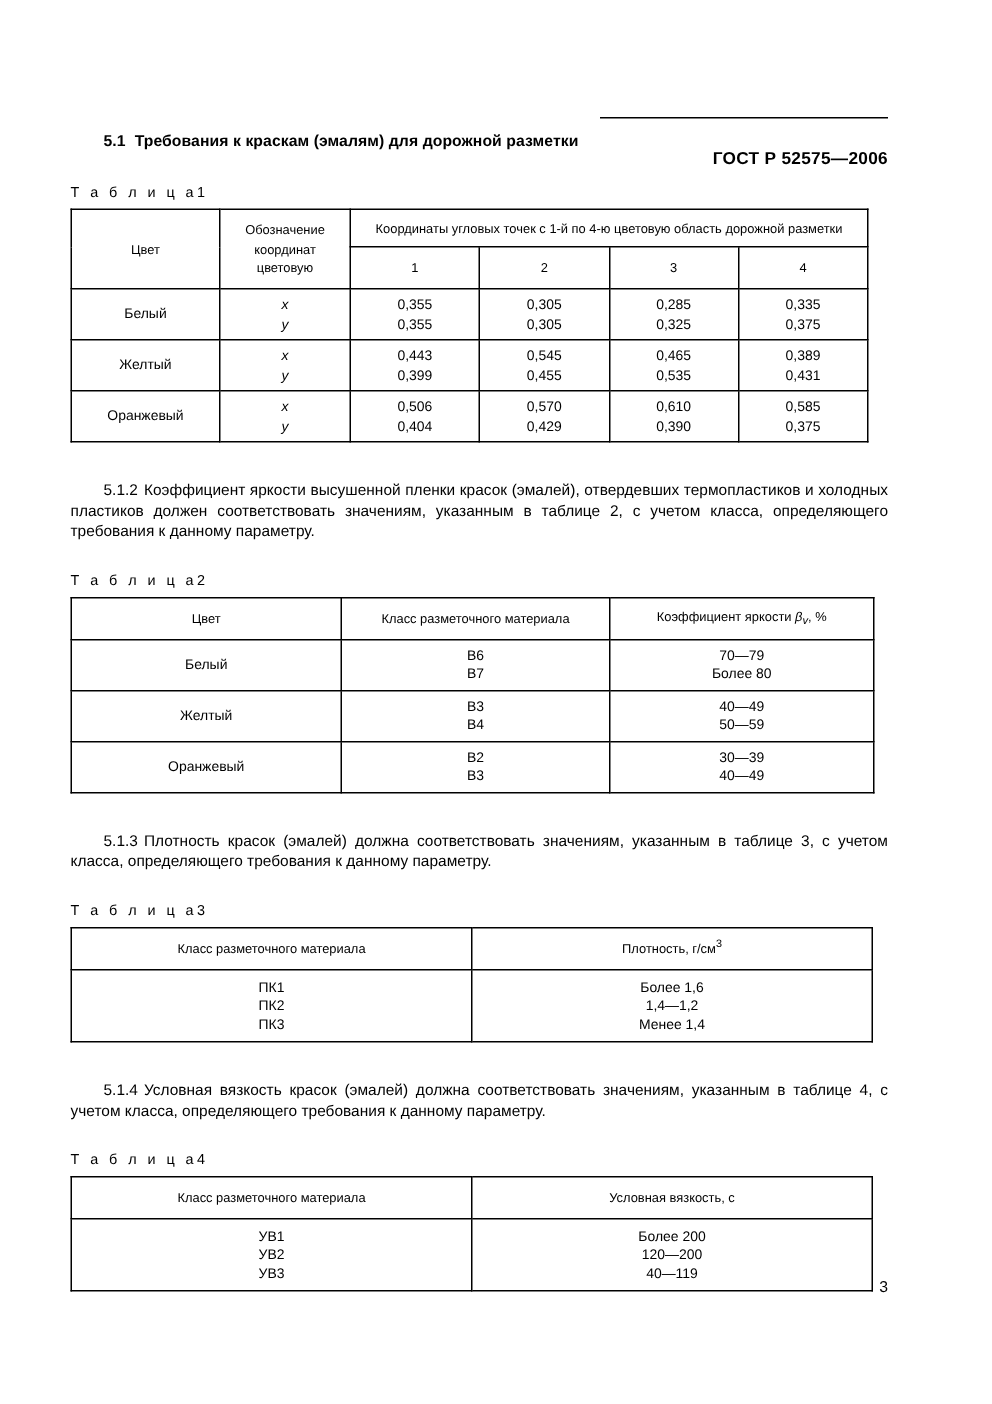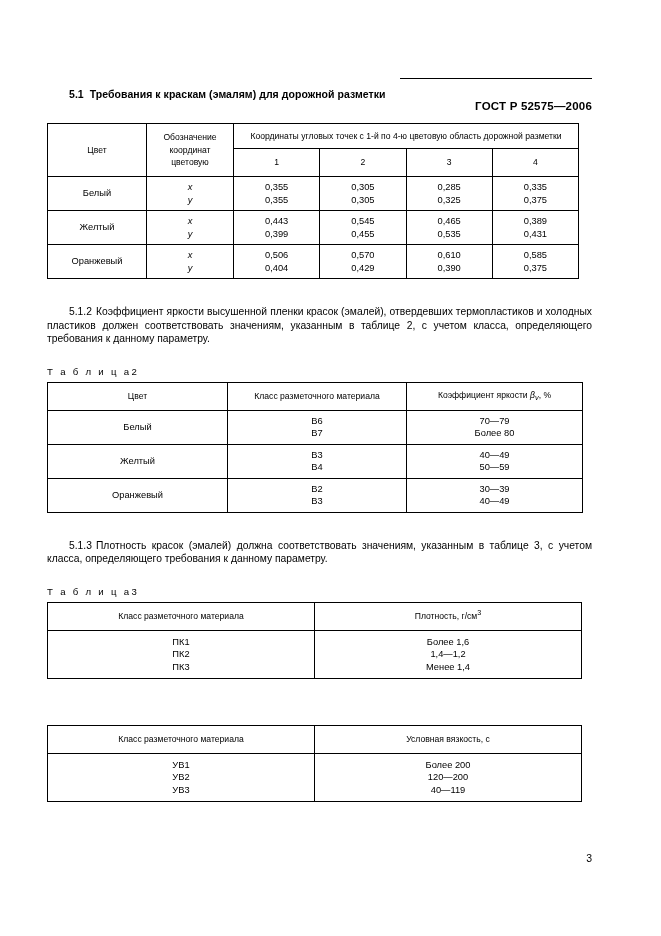--- a/index.html
+++ b/index.html
@@ -165,20 +165,23 @@
   <div class="content">
 
 
     <h2 class="subsection-title">
       <span class="num">5.1</span><span>Требования к краскам (эмалям) для дорожной разметки</span>
     </h2>
 
 
     <div class="spacer-md"></div>
 
+    <div class="tbl-caption">
+      <span>Т а б л и ц а</span><span class="cap-num">1</span>
+    </div>
 
     <table class="gost">
       <thead>
         <tr>
           <td class="t1-c1 outer-top hdr-tall" rowspan="2">
             <span class="cell-pad">Цвет</span>
           </td>
           <td class="t1-c2 outer-top" rowspan="2">
             <span class="cell-pad stack">
               <span>Обозначение</span>
@@ -407,23 +410,29 @@
               <span>1,4—1,2</span>
               <span>Менее 1,4</span>
             </span>
           </td>
         </tr>
       </tbody>
     </table>
 
     <div class="spacer-lg"></div>
 
+    <p class="para">
+      <span class="clause">5.1.4</span><span>Условная вязкость красок (эмалей) должна соответствовать значениям, указанным в таблице 4, с учетом класса, определяющего требования к данному параметру.</span>
+    </p>
 
     <div class="spacer-md"></div>
 
+    <div class="tbl-caption">
+      <span>Т а б л и ц а</span><span class="cap-num">4</span>
+    </div>
 
     <table class="gost">
       <thead>
         <tr>
           <td class="t34-c1 outer-top hdr-one">Класс разметочного материала</td>
           <td class="t34-c2 outer-top hdr-one">Условная вязкость, с</td>
         </tr>
       </thead>
       <tbody>
         <tr class="row-three">

